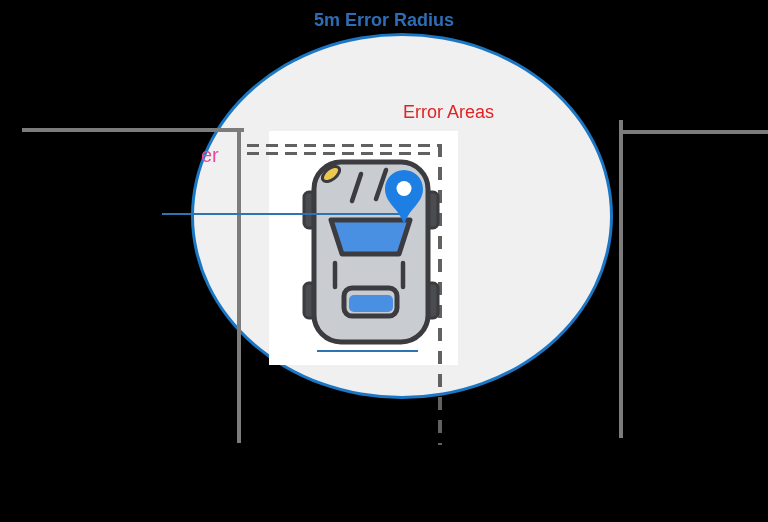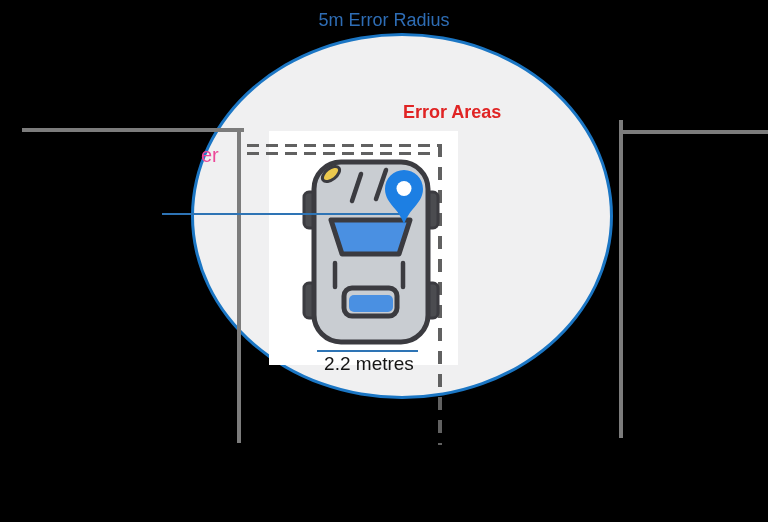--- a/index.html
+++ b/index.html
@@ -54,25 +54,25 @@
   }
   
   .measure-line{
     position:absolute;left:317px;top:350px;width:101px;height:2px;
     background:var(--leader_blue,#2e74b5);z-index:5;
   }
 
   
   .title{
     position:absolute;left:0;top:10px;width:768px;text-align:center;
-    font-size:18px;font-weight:normal;color:var(--title_blue,#2e6db5);z-index:7;
+    font-size:18px;font-weight:bold;color:var(--title_blue,#2e6db5);z-index:7;
   }
   .error-areas{
     position:absolute;left:403px;top:102px;
-    font-size:18px;color:var(--error_red,#e02424);z-index:7;font-weight:bold;
+    font-size:18px;color:var(--error_red,#e02424);z-index:7;
   }
   .partial-label{
     position:absolute;left:201px;top:144px;
     font-size:20px;color:#ec4899;z-index:7;
   }
   .width-label{
     position:absolute;left:309px;top:353px;width:120px;text-align:center;
     font-size:19px;color:#151515;z-index:7;
   }
 </style>
@@ -128,15 +128,14 @@
   <svg class="pin-svg" viewBox="0 0 46 62" aria-hidden="true">
     <path d="M23 3 C33.5 3 42 11.5 42 22 C42 30 37.5 35.5 31.5 42.5 C28.5 46 25.5 50.5 23 57 C20.5 50.5 17.5 46 14.5 42.5 C8.5 35.5 4 30 4 22 C4 11.5 12.5 3 23 3 Z" fill="#1d7fe3"></path>
     <circle cx="23" cy="21.5" r="7.5" fill="#ffffff"></circle>
   </svg>
 
   <div class="measure-line"></div>
 
   <div class="title">5m Error Radius</div>
   <div class="error-areas">Error Areas</div>
   <div class="partial-label">er</div>
-  <div class="width-label">2.2 metres</div>
 
 </div>
 
 </body></html>

